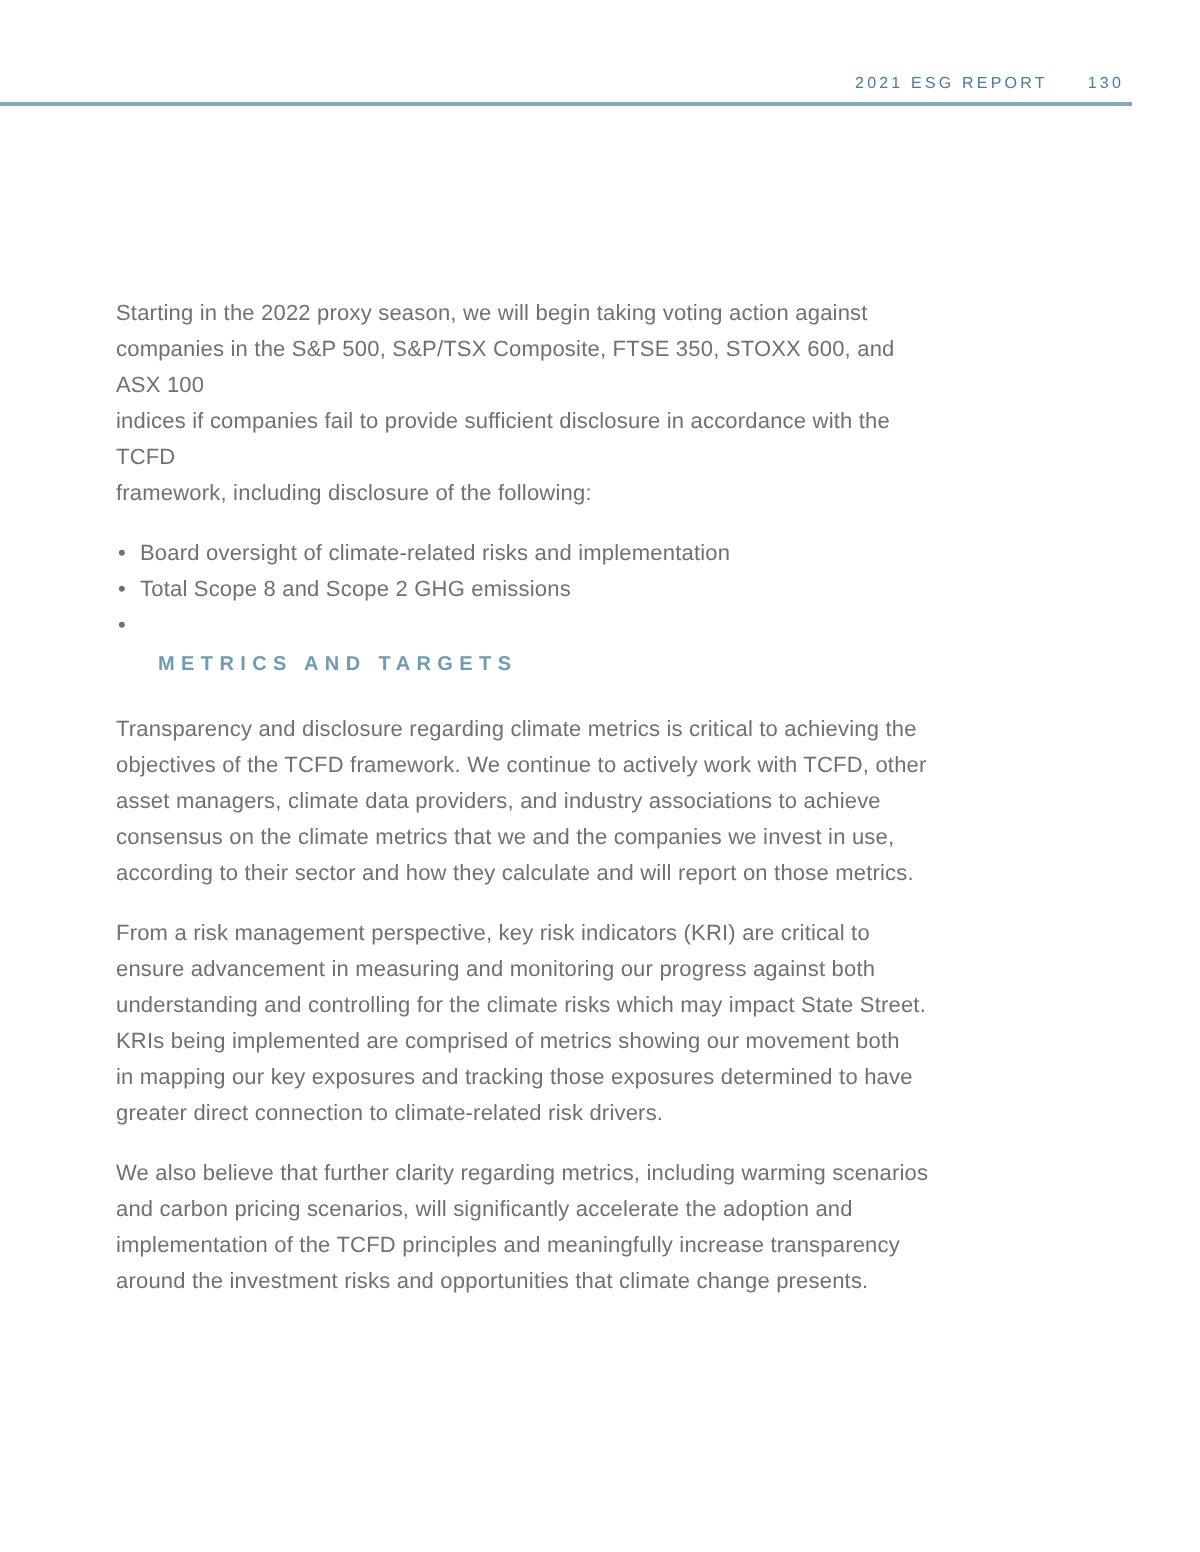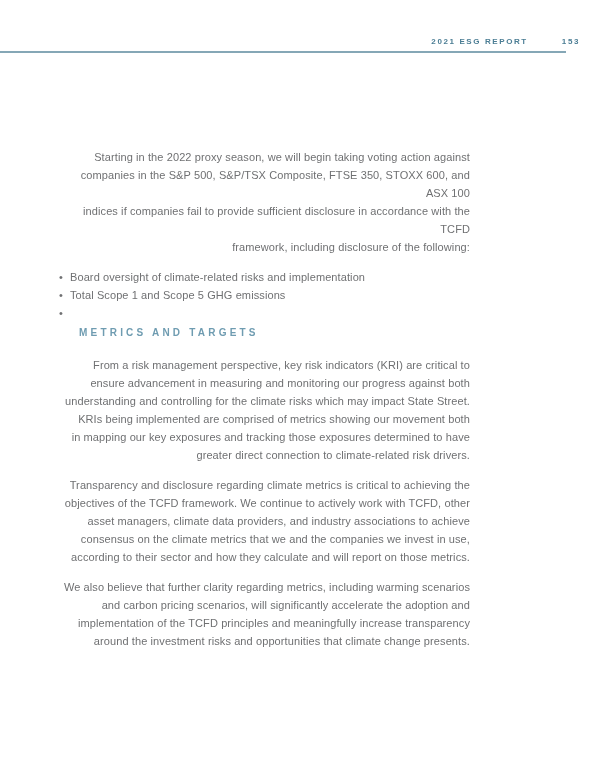--- a/index.html
+++ b/index.html
@@ -12,27 +12,27 @@
     width: 600px;
     height: 776px;
     background: #ffffff;
     font-family: "Liberation Sans", sans-serif;
     overflow: hidden;
   }
   .page-header {
     position: absolute;
     top: 37px;
     left: 0;
-    right: 20px;
+    right: 38px;
     display: flex;
     justify-content: flex-end;
     align-items: baseline;
-    gap: 34px;
+    gap: 20px;
     font-size: 8px;
-    font-weight: bold;
+    font-weight: normal;
     letter-spacing: 1.6px;
     color: #4b7d94;
   }
   .header-rule {
     position: absolute;
     top: 51px;
     left: 0;
     width: 566px;
     height: 2px;
     background: #85a7b6;
@@ -43,21 +43,20 @@
     left: 58px;
     width: 412px;
     color: #6f7072;
     font-size: 11px;
     line-height: 18px;
     letter-spacing: 0.1px;
   }
   .content p {
     margin: 0 0 12px 0;
     white-space: pre-line;
-    text-align: right;
   }
   .bullet-list {
     list-style: none;
     margin: 0 0 22px 0;
     padding: 0;
   }
   .bullet-list li {
     position: relative;
     padding-left: 12px;
   }
@@ -76,59 +75,59 @@
     padding-left: 21px;
   }
 </style>
 </head>
 <body>
 
 <div class="page">
 
   <div class="page-header">
     <span>2021 ESG REPORT</span>
-    <span>153</span>
+    <span>130</span>
   </div>
 
   <div class="header-rule"></div>
 
   <div class="content">
 
     <p>Starting in the 2022 proxy season, we will begin taking voting action against
 companies in the S&amp;P 500, S&amp;P/TSX Composite, FTSE 350, STOXX 600, and ASX 100
 indices if companies fail to provide sufficient disclosure in accordance with the TCFD
 framework, including disclosure of the following:</p>
 
     <ul class="bullet-list">
       <li>
         <span class="bullet-dot">•</span>
         <span>Board oversight of climate-related risks and implementation</span>
       </li>
       <li>
         <span class="bullet-dot">•</span>
-        <span>Total Scope 1 and Scope 5 GHG emissions</span>
+        <span>Total Scope 8 and Scope 2 GHG emissions</span>
       </li>
       <li>
         <span class="bullet-dot">•</span>
       </li>
     </ul>
 
     <h2 class="section-heading">METRICS AND TARGETS</h2>
 
+    <p>Transparency and disclosure regarding climate metrics is critical to achieving the
+objectives of the TCFD framework. We continue to actively work with TCFD, other
+asset managers, climate data providers, and industry associations to achieve
+consensus on the climate metrics that we and the companies we invest in use,
+according to their sector and how they calculate and will report on those metrics.</p>
     <p>From a risk management perspective, key risk indicators (KRI) are critical to
 ensure advancement in measuring and monitoring our progress against both
 understanding and controlling for the climate risks which may impact State Street.
 KRIs being implemented are comprised of metrics showing our movement both
 in mapping our key exposures and tracking those exposures determined to have
 greater direct connection to climate-related risk drivers.</p>
-    <p>Transparency and disclosure regarding climate metrics is critical to achieving the
-objectives of the TCFD framework. We continue to actively work with TCFD, other
-asset managers, climate data providers, and industry associations to achieve
-consensus on the climate metrics that we and the companies we invest in use,
-according to their sector and how they calculate and will report on those metrics.</p>
     <p>We also believe that further clarity regarding metrics, including warming scenarios
 and carbon pricing scenarios, will significantly accelerate the adoption and
 implementation of the TCFD principles and meaningfully increase transparency
 around the investment risks and opportunities that climate change presents.</p>
 
   </div>
 
 </div>
 
 </body></html>

